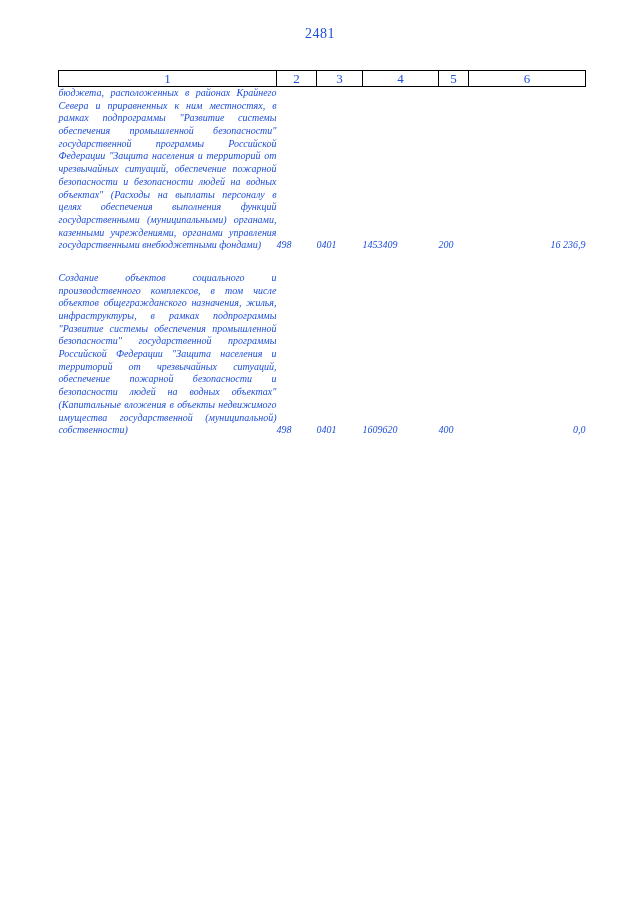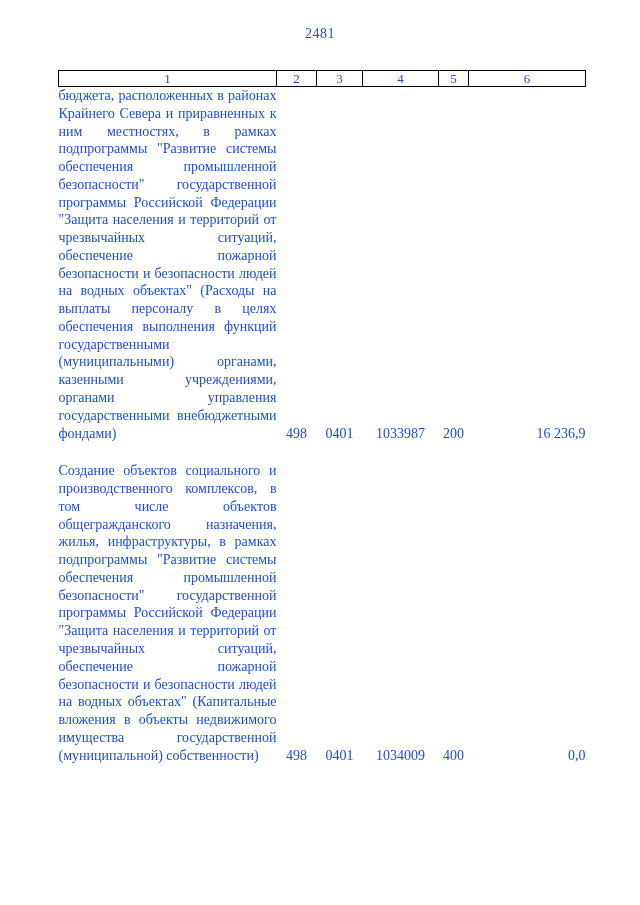--- a/index.html
+++ b/index.html
@@ -31,35 +31,36 @@
   table.budget-table thead th {
     border: 1px solid #000000;
     font-weight: normal;
     font-size: 13px;
     line-height: 15px;
     padding: 0;
     text-align: center;
   }
   table.budget-table tbody td {
     padding: 0;
-    font-size: 14px;
+    font-size: 10px;
     line-height: 1.27;
     vertical-align: bottom;
+    font-style: italic;
   }
   td.name {
     text-align: justify;
     text-justify: inter-word;
     vertical-align: top;
     padding-top: 5px;
     padding-right: 1px;
   }
   tr.row-2 td.name {
     padding-top: 20px;
   }
-  td.c { text-align: center; }
+  td.c { }
   td.r { text-align: right; }
 </style>
 </head>
 <body>
 
 <div class="page">
 
   <div class="page-number">2481</div>
 
   <table class="budget-table">
@@ -79,28 +80,28 @@
         <th>4</th>
         <th>5</th>
         <th>6</th>
       </tr>
     </thead>
     <tbody>
       <tr class="data-row row-1">
         <td class="name">бюджета, расположенных в районах Крайнего Севера и приравненных к ним местностях, в рамках подпрограммы "Развитие системы обеспечения промышленной безопасности" государственной программы Российской Федерации "Защита населения и территорий от чрезвычайных ситуаций, обеспечение пожарной безопасности и безопасности людей на водных объектах" (Расходы на выплаты персоналу в целях обеспечения выполнения функций государственными (муниципальными) органами, казенными учреждениями, органами управления государственными внебюджетными фондами)</td>
         <td class="c">498</td>
         <td class="c">0401</td>
-        <td class="c">1033987</td>
+        <td class="c">1453409</td>
         <td class="c">200</td>
         <td class="r">16 236,9</td>
       </tr>
       <tr class="data-row row-2">
         <td class="name">Создание объектов социального и производственного комплексов, в том числе объектов общегражданского назначения, жилья, инфраструктуры, в рамках подпрограммы "Развитие системы обеспечения промышленной безопасности" государственной программы Российской Федерации "Защита населения и территорий от чрезвычайных ситуаций, обеспечение пожарной безопасности и безопасности людей на водных объектах" (Капитальные вложения в объекты недвижимого имущества государственной (муниципальной) собственности)</td>
         <td class="c">498</td>
         <td class="c">0401</td>
-        <td class="c">1034009</td>
+        <td class="c">1609620</td>
         <td class="c">400</td>
         <td class="r">0,0</td>
       </tr>
     </tbody>
   </table>
 
 </div>
 
 </body></html>

